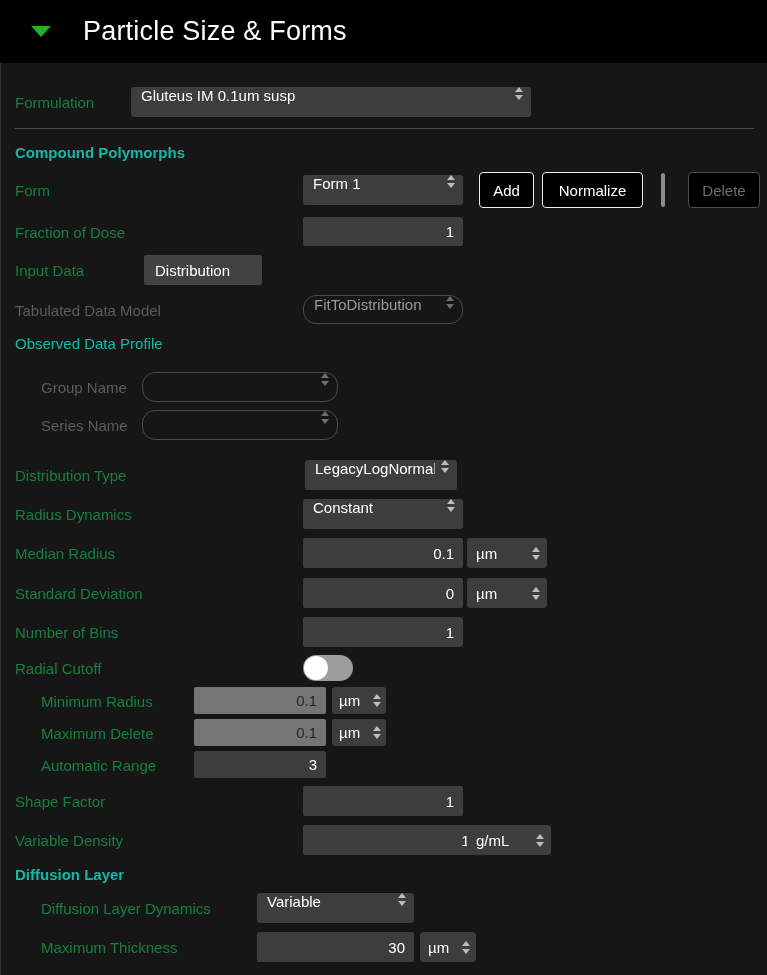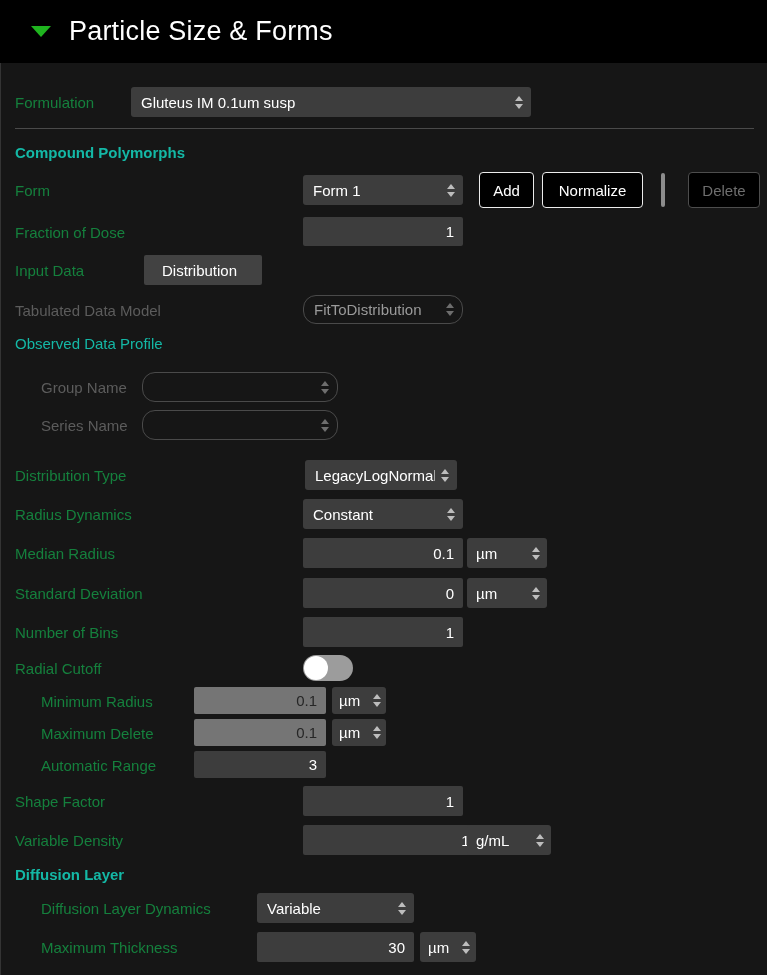--- a/index.html
+++ b/index.html
@@ -6,37 +6,37 @@
   html,body { width:767px; height:975px; background:#161616; overflow:hidden;
               font-family:"Liberation Sans", sans-serif; }
   .page { position:relative; width:767px; height:975px; }
 
   
   .header { position:absolute; top:0; left:0; width:767px; height:63px; background:#000;
             display:flex; align-items:center; cursor:pointer; }
   .tri { width:0; height:0; margin-left:31px;
          border-left:10px solid transparent; border-right:10px solid transparent;
          border-top:11px solid #1fb41f; }
-  .title { color:#fff; font-size:27px; font-weight:400; margin-left:18px; letter-spacing:.2px; }
+  .title { color:#fff; font-size:27px; font-weight:400; margin-left:32px; letter-spacing:.2px; }
 
   
   .content { position:absolute; top:63px; left:0; width:767px; height:912px;
              background:#161616; border-left:1px solid #343434; }
   .row { position:absolute; left:0; width:767px; height:30px; }
   .lbl { position:absolute; left:14px; top:50%; transform:translateY(-50%);
          color:#15803d; font-size:15px; white-space:nowrap; }
   .lbl.ind { left:40px; }
   .lbl.dis { color:#5c5c5c; }
   .heading { position:absolute; left:14px; color:#14b8a6; font-size:15px; font-weight:bold; }
   .sep { position:absolute; left:14px; width:739px; height:1px; background:#4a4a4a; }
 
   .ctl { position:absolute; top:0; height:30px; }
 
   
-  .dd { background:#3d3d3d; border-radius:3px; display:flex; align-items:center;
+  .dd { background:#3d3d3d; border-radius:3px; display:flex; align-items:flex-start;
         justify-content:space-between; padding:0 8px 0 10px; color:#fff; font-size:15px;
         cursor:pointer; }
   .dd .val { overflow:hidden; white-space:nowrap; }
   
   .dd.outline { background:transparent; border:1px solid #4a4a4a; border-radius:13px; color:#9a9a9a; }
 
   
   .spin { display:flex; flex-direction:column; align-items:center; gap:3px; margin-left:6px; flex:0 0 auto; }
   .spin::before, .spin::after { content:""; display:block; width:0; height:0;
         border-left:4px solid transparent; border-right:4px solid transparent; }
@@ -50,21 +50,21 @@
          font-size:15px; font-family:inherit; text-align:right; padding:0 9px; height:30px; }
   .inp.ro { background:#757575; color:#262626; }
   .h27 { height:27px; top:0; }
 
   
   .unit { background:#3d3d3d; border-radius:3px; display:flex; align-items:center;
           justify-content:space-between; padding:0 7px 0 9px; color:#fff; font-size:15px; cursor:pointer; }
 
   
   .seg { background:#424242; border-radius:2px; display:flex; align-items:center;
-         padding:0 18px; color:#fff; font-size:15px; cursor:pointer; }
+         padding:0 11px; color:#fff; font-size:15px; cursor:pointer; }
 
   
   .btn { position:absolute; top:-3px; height:36px; background:#000; border:1px solid #ececec;
          border-radius:4px; color:#fff; font-size:15px; font-family:inherit; cursor:pointer;
          text-align:center; }
   .btn.disabled { border-color:#4d4d4d; color:#6e6e6e; cursor:default; }
   .vdiv { position:absolute; left:660px; top:-2px; width:4px; height:34px; background:#8c8c8c; border-radius:2px; }
 
   
   .toggle { position:absolute; left:302px; top:1px; width:50px; height:26px; border-radius:13px;

